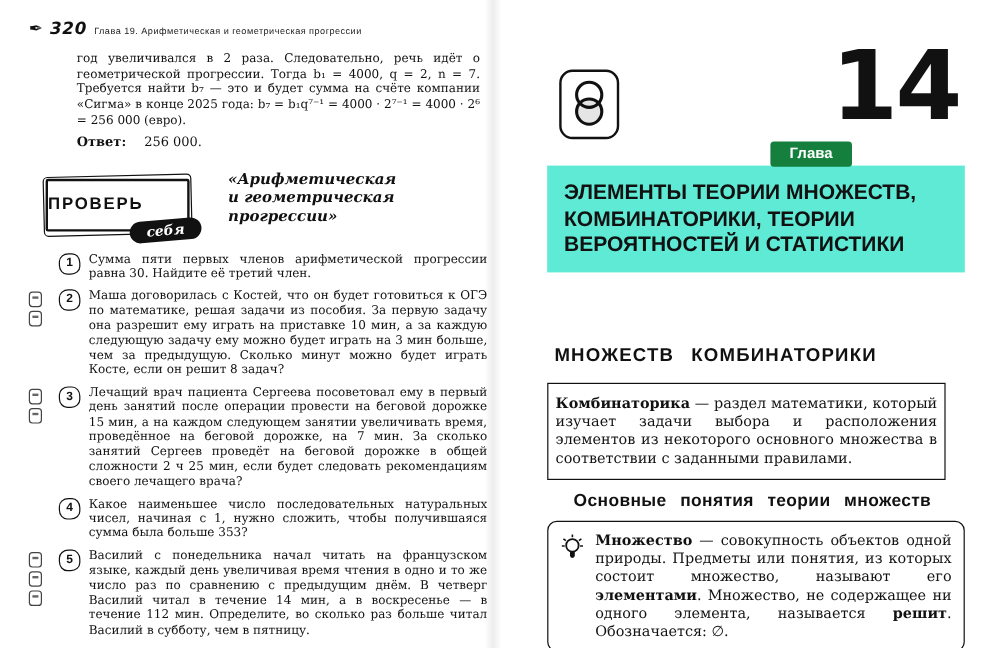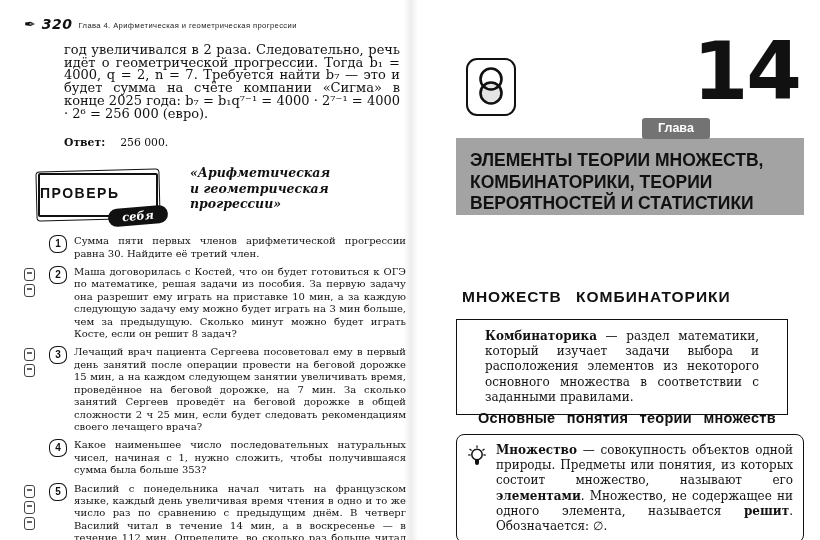--- a/index.html
+++ b/index.html
@@ -8,21 +8,21 @@
   .gutter{position:absolute;left:404px;top:0;width:14px;height:540px;
           background:linear-gradient(90deg,rgba(0,0,0,0),rgba(0,0,0,0.07),rgba(0,0,0,0));}
 
   
   .page-left{position:absolute;left:24px;top:16px;width:382px;}
   .runhead{display:flex;align-items:center;gap:6px;}
   .pen{font-size:14px;line-height:1;}
   .pageno{font:italic 800 14px "DejaVu Sans",sans-serif;letter-spacing:.5px;}
   .runhead-text{font-family:"Liberation Sans",sans-serif;font-size:7.6px;color:#222;
                 letter-spacing:.4px;padding-top:2px;}
-  .intro{margin:12px 0 16px 40px;width:336px;font-size:13px;line-height:12.7px;text-align:justify;}
+  .intro{margin:12px 0 4px 40px;width:336px;font-size:10px;line-height:12.7px;text-align:justify;}
   .answer{margin:3px 0 0 40px;font-size:10.8px;}
   .answer b{margin-right:15px;}
 
   .check-row{margin:16px 0 0 14px;display:flex;gap:28px;align-items:flex-start;}
   .check-badge{width:116px;height:40px;border:2px solid #111;border-radius:2px;position:relative;margin-top:8px;}
   .check-badge::before{content:"";position:absolute;inset:-5px -4px;border:1.5px solid #111;
                        border-radius:4px;transform:rotate(-1.4deg);}
   .check-top{display:block;text-align:left;margin-top:10px;
              font:800 14px "Liberation Sans",sans-serif;letter-spacing:1.5px;}
   .check-pill{position:absolute;right:-12px;bottom:-10px;background:#111;color:#fff;border-radius:11px;
@@ -38,46 +38,46 @@
   .micon::after{content:"";position:absolute;left:2px;right:2px;top:3px;height:2px;background:#666;}
   .t-num{width:16px;height:16px;border:1.6px solid #111;box-sizing:content-box;text-align:center;
          border-radius:8px 7px 8px 7px/7px 8px 7px 8px;font:700 10px/16px "Liberation Sans",sans-serif;}
   .t-text{font-size:10px;line-height:12.4px;text-align:justify;}
 
   
   .page-right{position:absolute;left:452px;top:18px;width:352px;height:514px;}
   .venn{position:absolute;left:14px;top:40px;width:50px;height:58px;border:2.6px solid #111;
         border-radius:11px;display:flex;align-items:center;justify-content:center;box-sizing:border-box;}
   .ch-num{position:absolute;right:4px;top:14px;font:800 80px/1 "DejaVu Sans",sans-serif;letter-spacing:-2px;}
-  .ch-label{position:absolute;left:190px;top:100px;background:#737373;color:#fff;z-index:2;
+  .ch-label{position:absolute;left:190px;top:100px;background:#15803d;color:#fff;z-index:2;
             font:700 12.5px/1 "Liberation Sans",sans-serif;padding:4px 16px;border-radius:3px;}
-  .ch-titlebox{position:absolute;left:4px;top:120px;right:0;background:#a3a3a3;box-sizing:border-box;
-               padding:12px 10px 0 14px;font:800 17.5px/1.24 "Liberation Sans",sans-serif;}
+  .ch-titlebox{position:absolute;left:4px;top:120px;right:0;background:#5eead4;box-sizing:border-box;
+               padding:12px 10px 12px 14px;font:800 17.5px/1.24 "Liberation Sans",sans-serif;}
   .section-title{position:absolute;left:10px;top:270px;margin:0;
                  font:800 15.5px "Liberation Sans",sans-serif;letter-spacing:1px;word-spacing:9px;}
   .def-box{position:absolute;left:4px;top:301px;right:16px;border:1.6px solid #111;box-sizing:border-box;
-           padding:9px 28px;font-size:12px;line-height:15.2px;text-align:justify;}
+           padding:9px 6px;font-size:12px;line-height:15.2px;text-align:justify;}
   .subsection{position:absolute;left:26px;top:392px;margin:0;
               font:800 14.5px "Liberation Sans",sans-serif;letter-spacing:.3px;word-spacing:7px;}
   .note-box{position:absolute;left:4px;top:416px;right:0;border:1.6px solid #111;border-radius:8px;
             box-sizing:border-box;padding:8px 10px;display:flex;gap:9px;align-items:flex-start;}
   .bulb{flex:0 0 auto;margin-top:2px;}
   .note-text{margin:0;font-size:12px;line-height:15.2px;text-align:justify;}
 </style>
 </head>
 <body>
 
 <div class="gutter"></div>
 
 <section class="page-left">
 
   <header class="runhead">
     <span class="pen">✒</span>
     <span class="pageno">320</span>
-    <span class="runhead-text">Глава 4. Арифметическая и геометрическая прогрессии</span>
+    <span class="runhead-text">Глава 19. Арифметическая и геометрическая прогрессии</span>
   </header>
 
   <p class="intro">год увеличивался в 2 раза. Следовательно, речь идёт о геометрической прогрессии. Тогда b₁ = 4000, q = 2, n = 7. Требуется найти b₇ — это и будет сумма на счёте компании «Сигма» в конце 2025 года: b₇ = b₁q⁷⁻¹ = 4000 · 2⁷⁻¹ = 4000 · 2⁶ = 256 000 (евро).</p>
 
   <p class="answer"><b>Ответ:</b><span>256 000.</span></p>
 
   <div class="check-row">
     <div class="check-badge">
       <span class="check-top">ПРОВЕРЬ</span>
       <span class="check-pill">себя</span>

